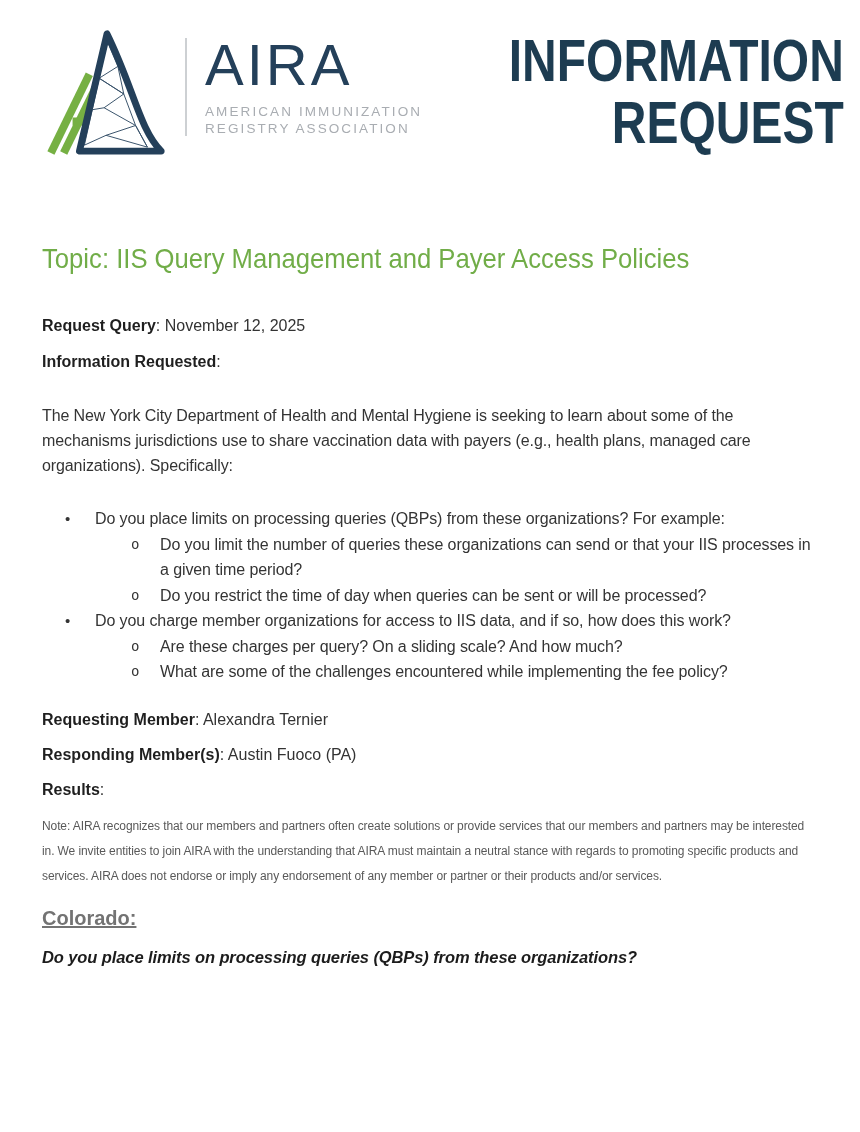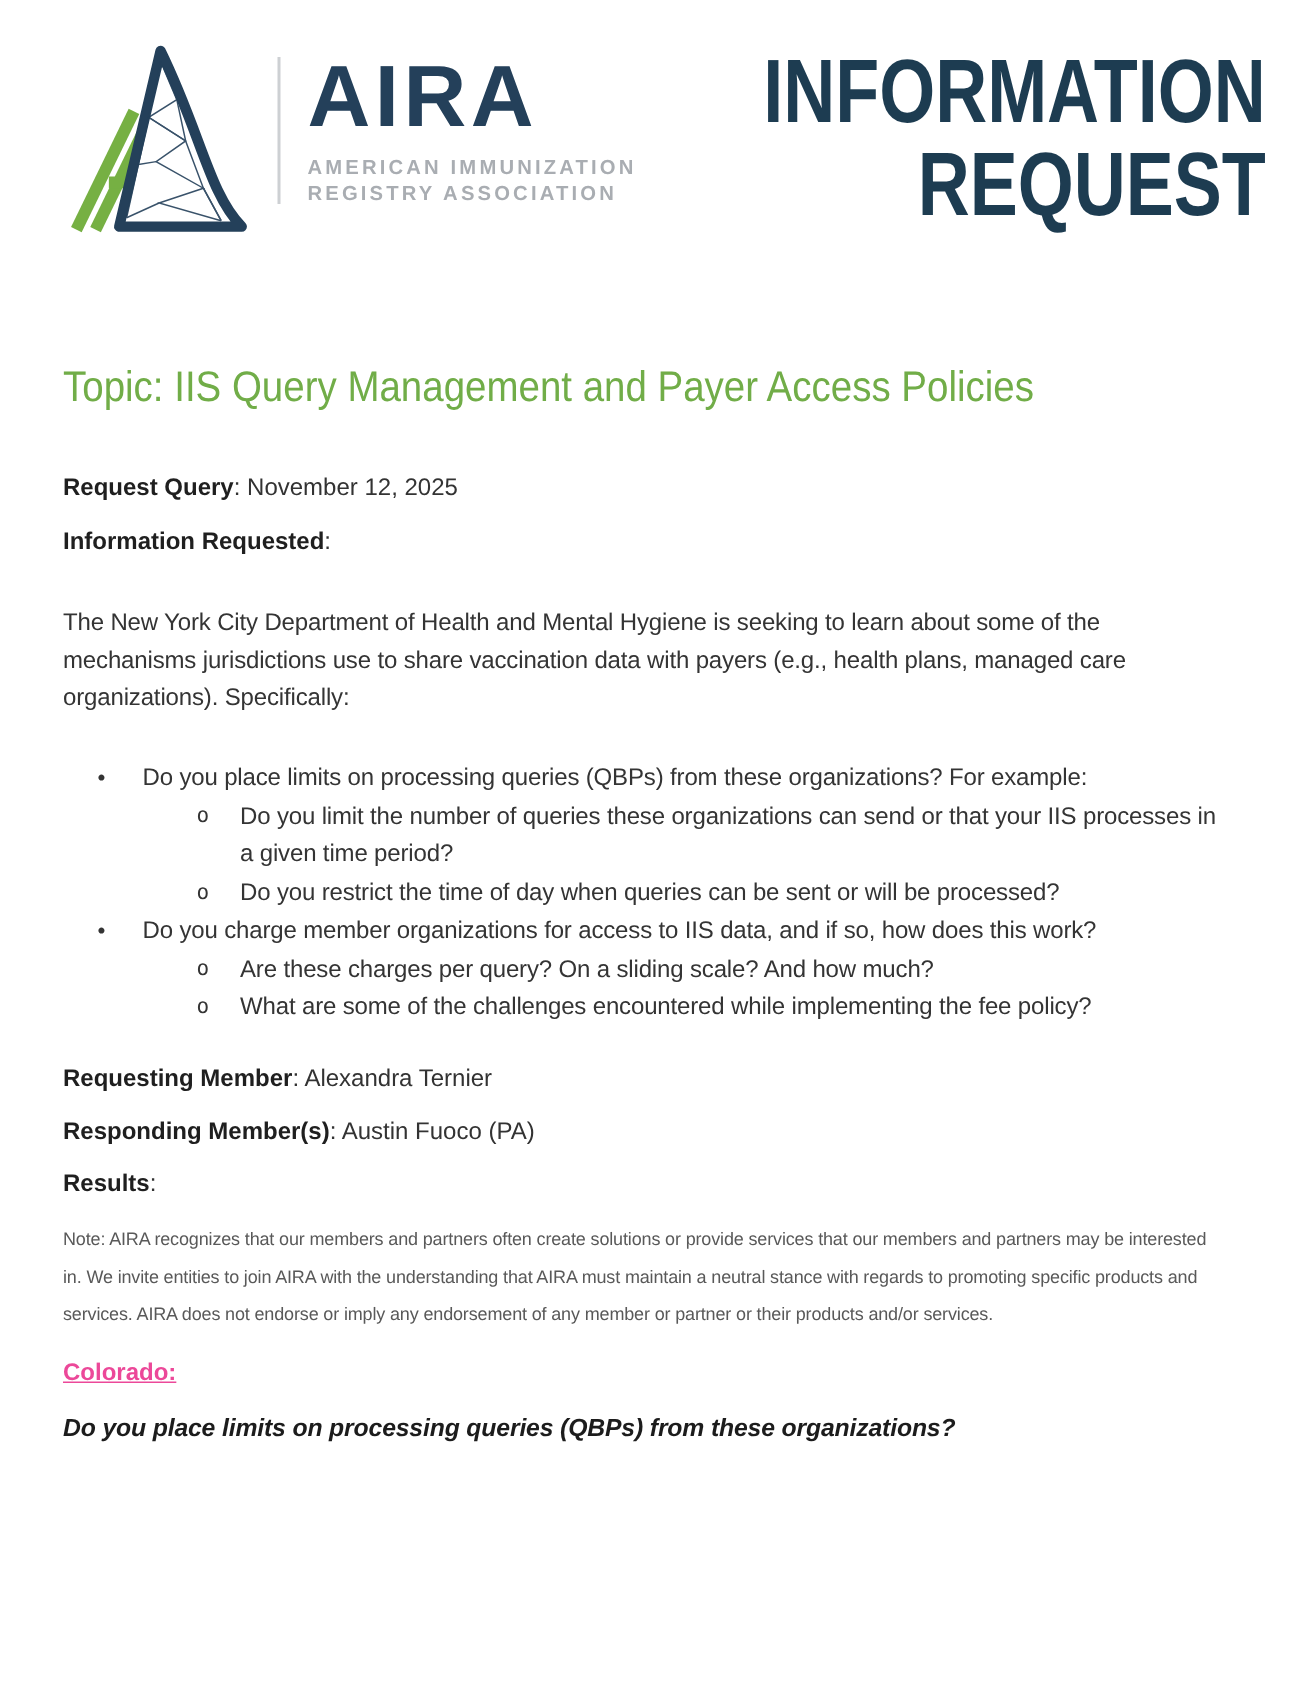--- a/index.html
+++ b/index.html
@@ -25,32 +25,32 @@
   .logo-group { display: flex; align-items: flex-start; }
   .logo-mark svg { width: 128px; height: 132px; display: block; }
   .logo-divider {
     width: 2px; height: 98px;
     background: #cdd0d3;
     margin: 12px 18px 0 12px;
   }
   .wordmark { padding-top: 10px; }
   .brand {
     font-size: 58px;
-    font-weight: 700;
+    font-weight: 400;
     color: #24405a;
     letter-spacing: 3px;
     line-height: 1;
   }
   .brand-subtitle {
     margin-top: 9px;
     color: #a9adb2;
     font-size: 13.5px;
     letter-spacing: 2.1px;
     line-height: 17px;
-    font-weight: 700;
+    font-weight: 400;
   }
   .doc-title {
     text-align: right;
     color: #1d3c51;
     font-weight: 800;
     font-size: 60px;
     line-height: 1.04;
     margin-top: 4px;
     transform: scaleX(0.80);
     transform-origin: right top;
@@ -105,24 +105,24 @@
     margin-top: 12px;
     color: #595959;
     font-size: 12px;
     line-height: 25px;
     max-width: 792px;
     letter-spacing: -0.1px;
   }
 
   .state-heading {
     margin-top: 18px;
-    font-size: 16px;
+    font-size: 20px;
     font-weight: 700;
     text-decoration: underline;
-    color: #ec4899;
+    color: #737373;
   }
   .question {
     margin-top: 18px;
     font-size: 16.5px;
     font-weight: 700;
     font-style: italic;
     color: #1c1c1c;
     letter-spacing: -0.1px;
   }
 </style>

